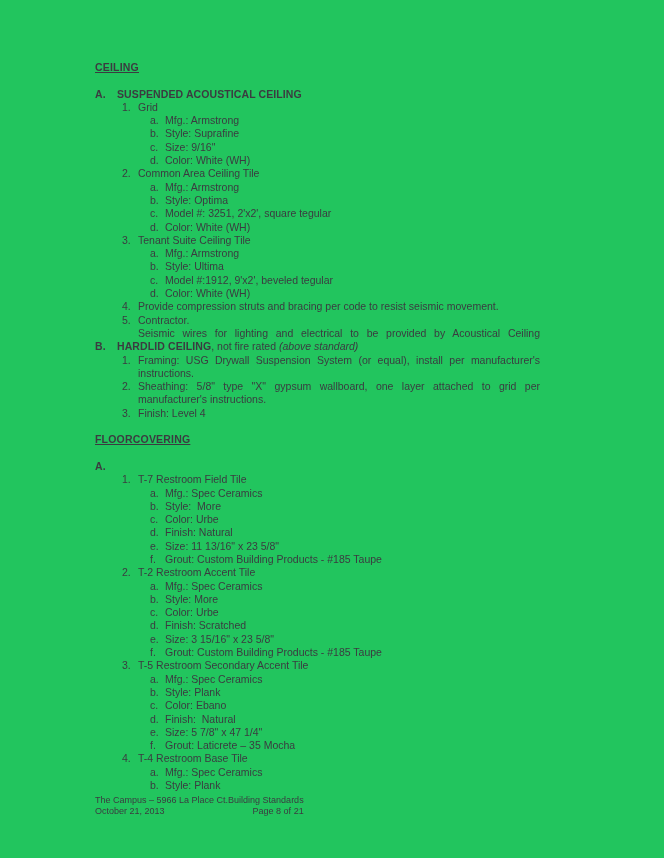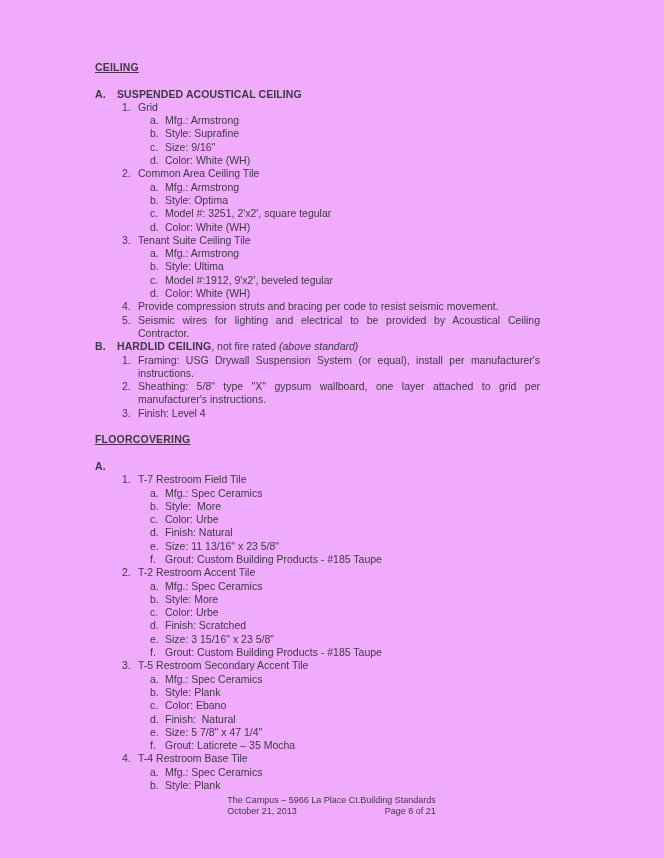--- a/index.html
+++ b/index.html
@@ -1,20 +1,20 @@
 <!DOCTYPE html>
 <html><head>
 <meta charset="utf-8">
 <style>
   html, body { margin: 0; padding: 0; background: #ffffff; }
   .page {
     position: relative;
     width: 664px;
     height: 858px;
-    background: #f0abfc;
+    background: #22c55e;
     font-family: "Liberation Sans", sans-serif;
     font-size: 10.5px;
     line-height: 13.3px;
     color: #3b3b40;
     overflow: hidden;
   }
   .content {
     position: absolute;
     left: 95px;
     top: 61px;
@@ -36,21 +36,21 @@
   .lvl2 > .marker { margin-left: 55px; width: 15px; }
   .text { flex: 1; min-width: 0; }
   .line { white-space: pre; }
 
   .footer {
     position: absolute;
     left: 95px;
     right: 96px;
     top: 795px;
     display: flex;
-    justify-content: center;
+    justify-content: flex-start;
     font-size: 9px;
     line-height: 11.4px;
   }
   .footer-right { text-align: right; }
 </style>
 </head>
 <body>
 
 <div class="page" style="color: rgb(59, 59, 64);">
   <div class="content" id="doc-content">
@@ -152,22 +152,22 @@
         </div>
         <div class="row lvl1">
           <span class="marker lvl1-marker">4.</span>
           <div class="text">
             <div class="line"><span class="line-inner">Provide compression struts and bracing per code to resist seismic movement.</span></div>
           </div>
         </div>
         <div class="row lvl1">
           <span class="marker lvl1-marker">5.</span>
           <div class="text">
+            <div class="line"><span class="line-inner">Contractor.</span></div>
             <div class="line stretch"><span class="line-inner" style="word-spacing: 4.81676px;">Seismic wires for lighting and electrical to be provided by Acoustical Ceiling</span></div>
-            <div class="line"><span class="line-inner">Contractor.</span></div>
           </div>
         </div>
         <div class="row head-row">
           <span class="marker lvlA-marker">B.</span>
           <span class="head-text"><span class="tb">HARDLID CEILING</span><span class="tr">, not fire rated </span><span class="ti">(above standard)</span></span>
         </div>
         <div class="row lvl1">
           <span class="marker lvl1-marker">1.</span>
           <div class="text">
             <div class="line stretch"><span class="line-inner" style="word-spacing: 3.46528px;">Framing: USG Drywall Suspension System (or equal), install per manufacturer's</span></div>

